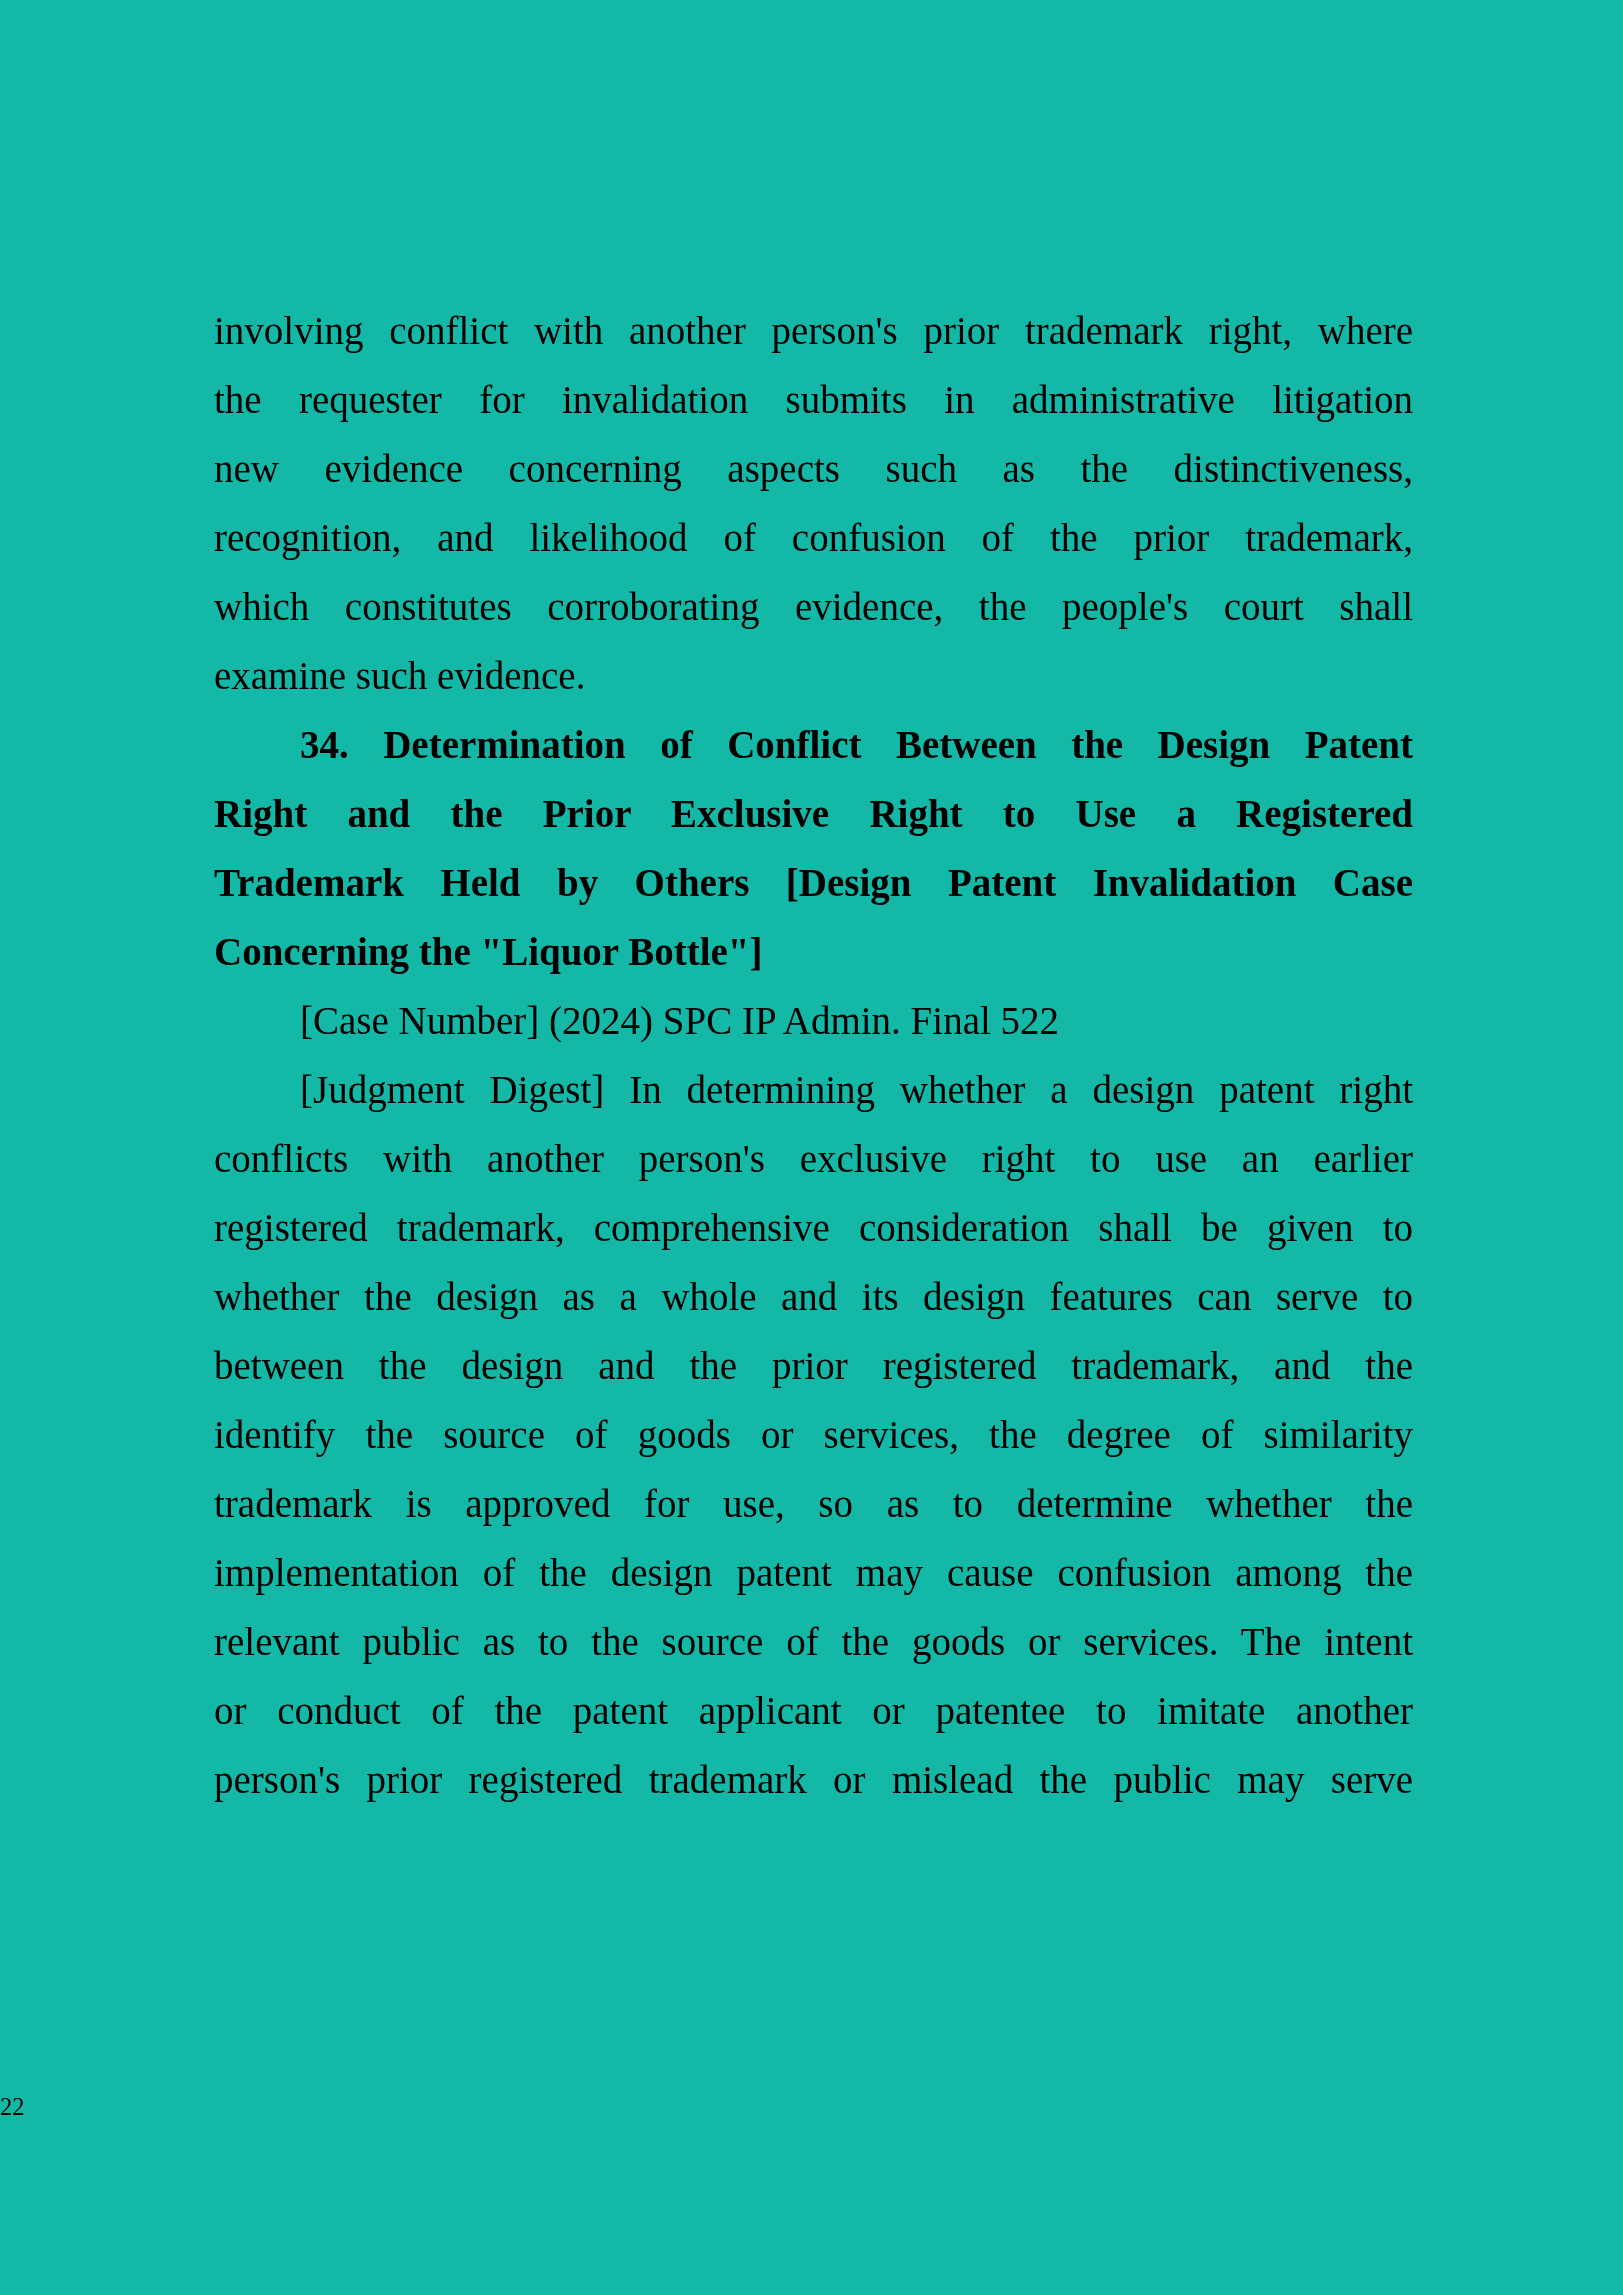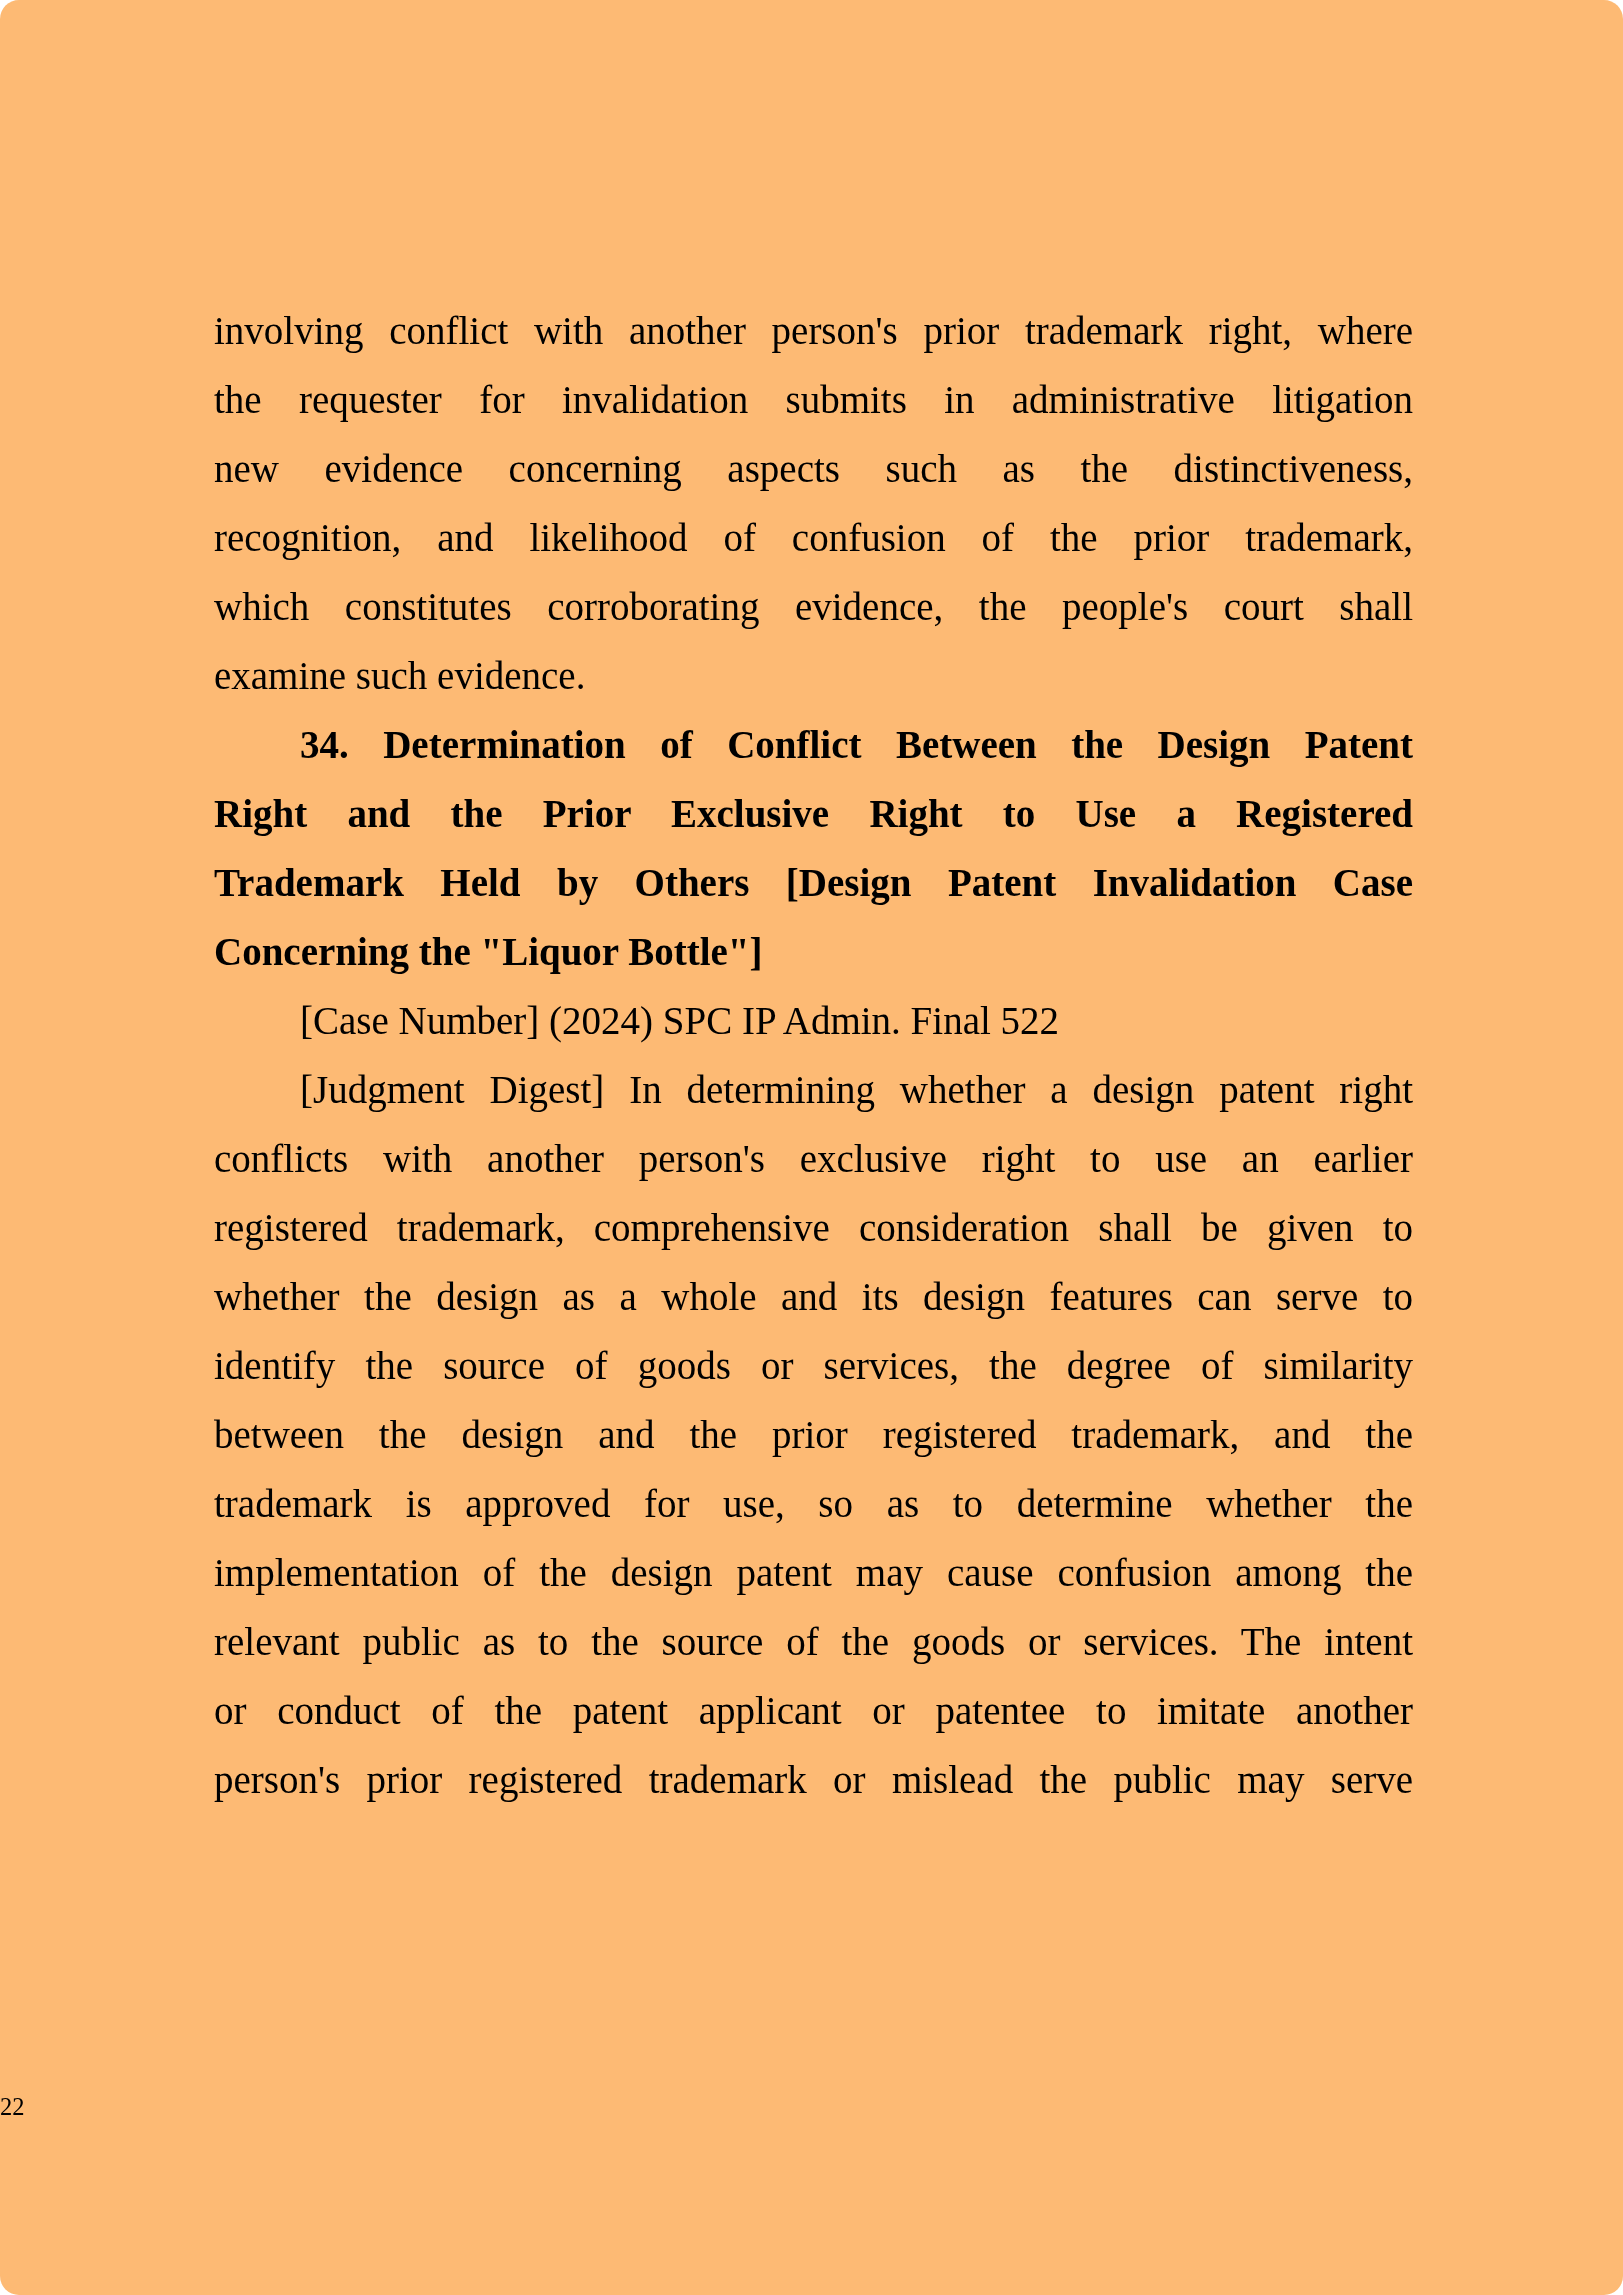--- a/index.html
+++ b/index.html
@@ -4,25 +4,24 @@
 <style>
   html, body {
     margin: 0;
     padding: 0;
     background: #ffffff;
   }
   .page {
     position: relative;
     width: 1623px;
     height: 2295px;
-    background: #fdba74;
+    background: #14b8a6;
     overflow: hidden;
     font-family: "Liberation Serif", serif;
     color: #000000;
-    border-radius: 19px;
   }
   .text-block {
     position: absolute;
     left: 214px;
     top: 296px;
     width: 1199px;
     font-size: 39px;
     line-height: 69px;
   }
   .para { margin: 0; padding: 0; }
@@ -68,22 +67,22 @@
         <div class="line">Concerning the "Liquor Bottle"]</div>
       </div>
       <div class="para">
         <div class="line indent">[Case Number] (2024) SPC IP Admin. Final 522</div>
       </div>
       <div class="para">
         <div class="line just indent">[Judgment Digest] In determining whether a design patent right</div>
         <div class="line just">conflicts with another person's exclusive right to use an earlier</div>
         <div class="line just">registered trademark, comprehensive consideration shall be given to</div>
         <div class="line just">whether the design as a whole and its design features can serve to</div>
+        <div class="line just">between the design and the prior registered trademark, and the</div>
         <div class="line just">identify the source of goods or services, the degree of similarity</div>
-        <div class="line just">between the design and the prior registered trademark, and the</div>
         <div class="line just">trademark is approved for use, so as to determine whether the</div>
         <div class="line just">implementation of the design patent may cause confusion among the</div>
         <div class="line just">relevant public as to the source of the goods or services. The intent</div>
         <div class="line just">or conduct of the patent applicant or patentee to imitate another</div>
         <div class="line just">person's prior registered trademark or mislead the public may serve</div>
       </div>
     </main>
   <div class="page-number">22</div>
 </div>
 

